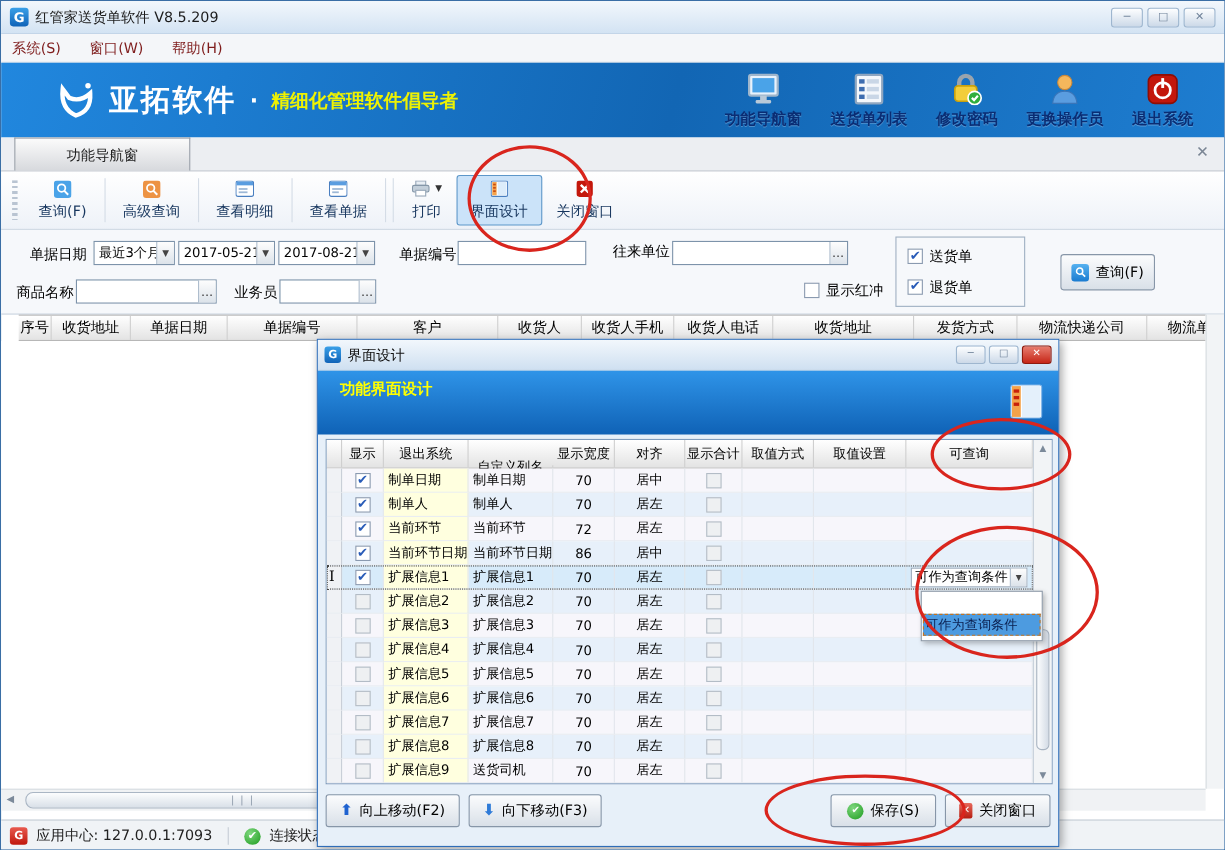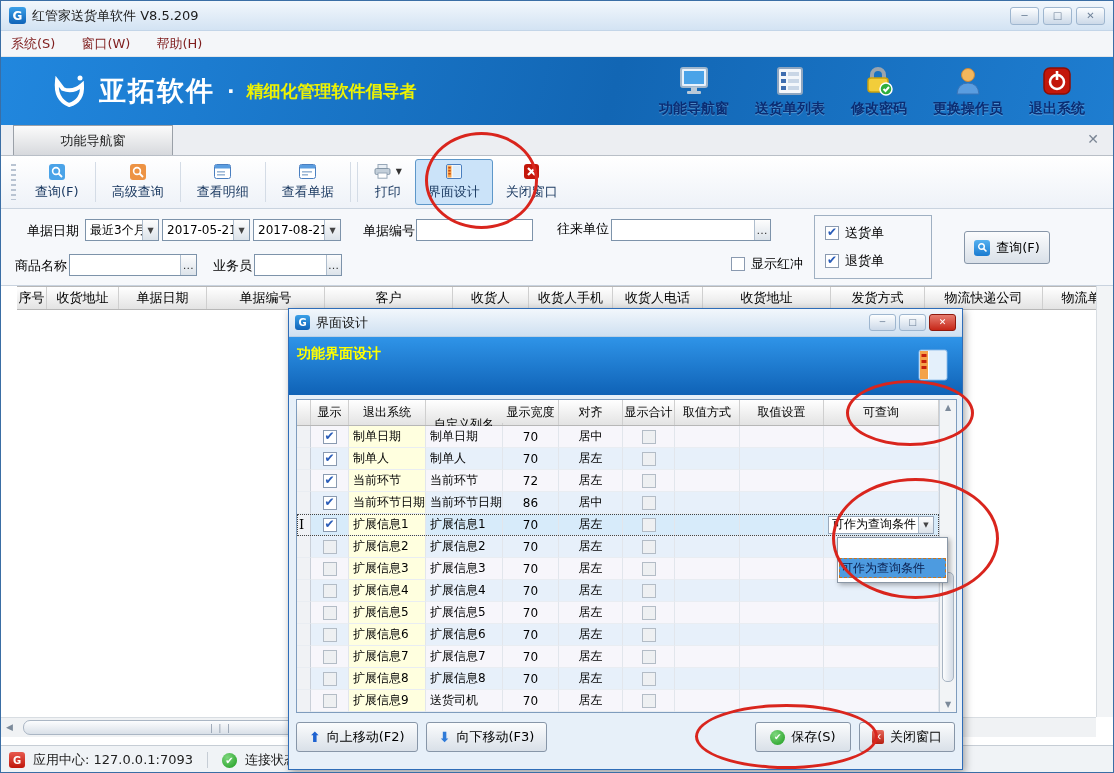--- a/index.html
+++ b/index.html
@@ -80,21 +80,21 @@
   .gcheck { width:15px; height:15px; border-radius:50%; background:radial-gradient(circle at 35% 30%,#7ed77e,#1d9b1d); color:#fff; font-size:10px; display:flex; align-items:center; justify-content:center;}
 
   
   .dialog { position:absolute; left:287px; top:307px; width:675px; height:462px; background:#e7f0f9; border:1px solid #2f6db8; box-shadow:2px 3px 8px rgba(0,0,0,.35); z-index:10;}
   .dtitlebar { height:28px; background:linear-gradient(#f2f7fc,#cfe0f1); display:flex; align-items:center; padding:0 6px; border-bottom:1px solid #bcd0e4;}
   .dlogo { width:15px; height:15px; border-radius:3px; background:linear-gradient(#3aa0e8,#1063b8); color:#fff; font-size:10px; font-weight:bold; display:flex; align-items:center; justify-content:center; margin-right:6px;}
   .dtitle { font-size:13px; color:#111; }
   .dwinbtns { margin-left:auto; display:flex; gap:3px;}
   .dwinbtn { width:27px; height:17px; border:1px solid #9eb6cf; border-radius:3px; background:linear-gradient(#fdfeff,#ccd9e8); color:#6f8299; font-size:9px; line-height:15px; text-align:center; font-weight:bold;}
   .dwinbtn.close { background:linear-gradient(#e77d70,#c62617); border-color:#8e1a0e; color:#fff;}
-  .dheader { height:58px; background:linear-gradient(#2f94e8,#0f62b6); padding:8px 8px; position:relative;}
+  .dheader { height:58px; background:linear-gradient(#2f94e8,#0f62b6); padding:8px 20px; position:relative;}
   .dheader .h1 { color:#ffff00; font-weight:bold; font-size:14px; margin-bottom:4px;}
   .dheader .h2 { color:#fff; font-size:12px; }
   .dheader .hicon { position:absolute; right:14px; top:12px; }
 
   .dgrid { position:absolute; left:7px; top:90px; width:661px; height:314px; border:1px solid #7f9cbd; background:#fff; display:flex; flex-direction:column; overflow:hidden;}
   .dgrid-inner { display:flex; flex:1; }
   .dgrid-main { flex:1; display:flex; flex-direction:column; overflow:hidden;}
   .dghead { height:26px; display:flex; background:linear-gradient(#ffffff,#e3e3e3); border-bottom:1px solid #b7b7b7; flex:none;}
   .dghead .dcol { border-right:1px solid #cfcfcf; display:flex; align-items:center; justify-content:center; font-size:12px; flex:none; }
   .drow { height:22px; display:flex; flex:none; font-size:12px;}

